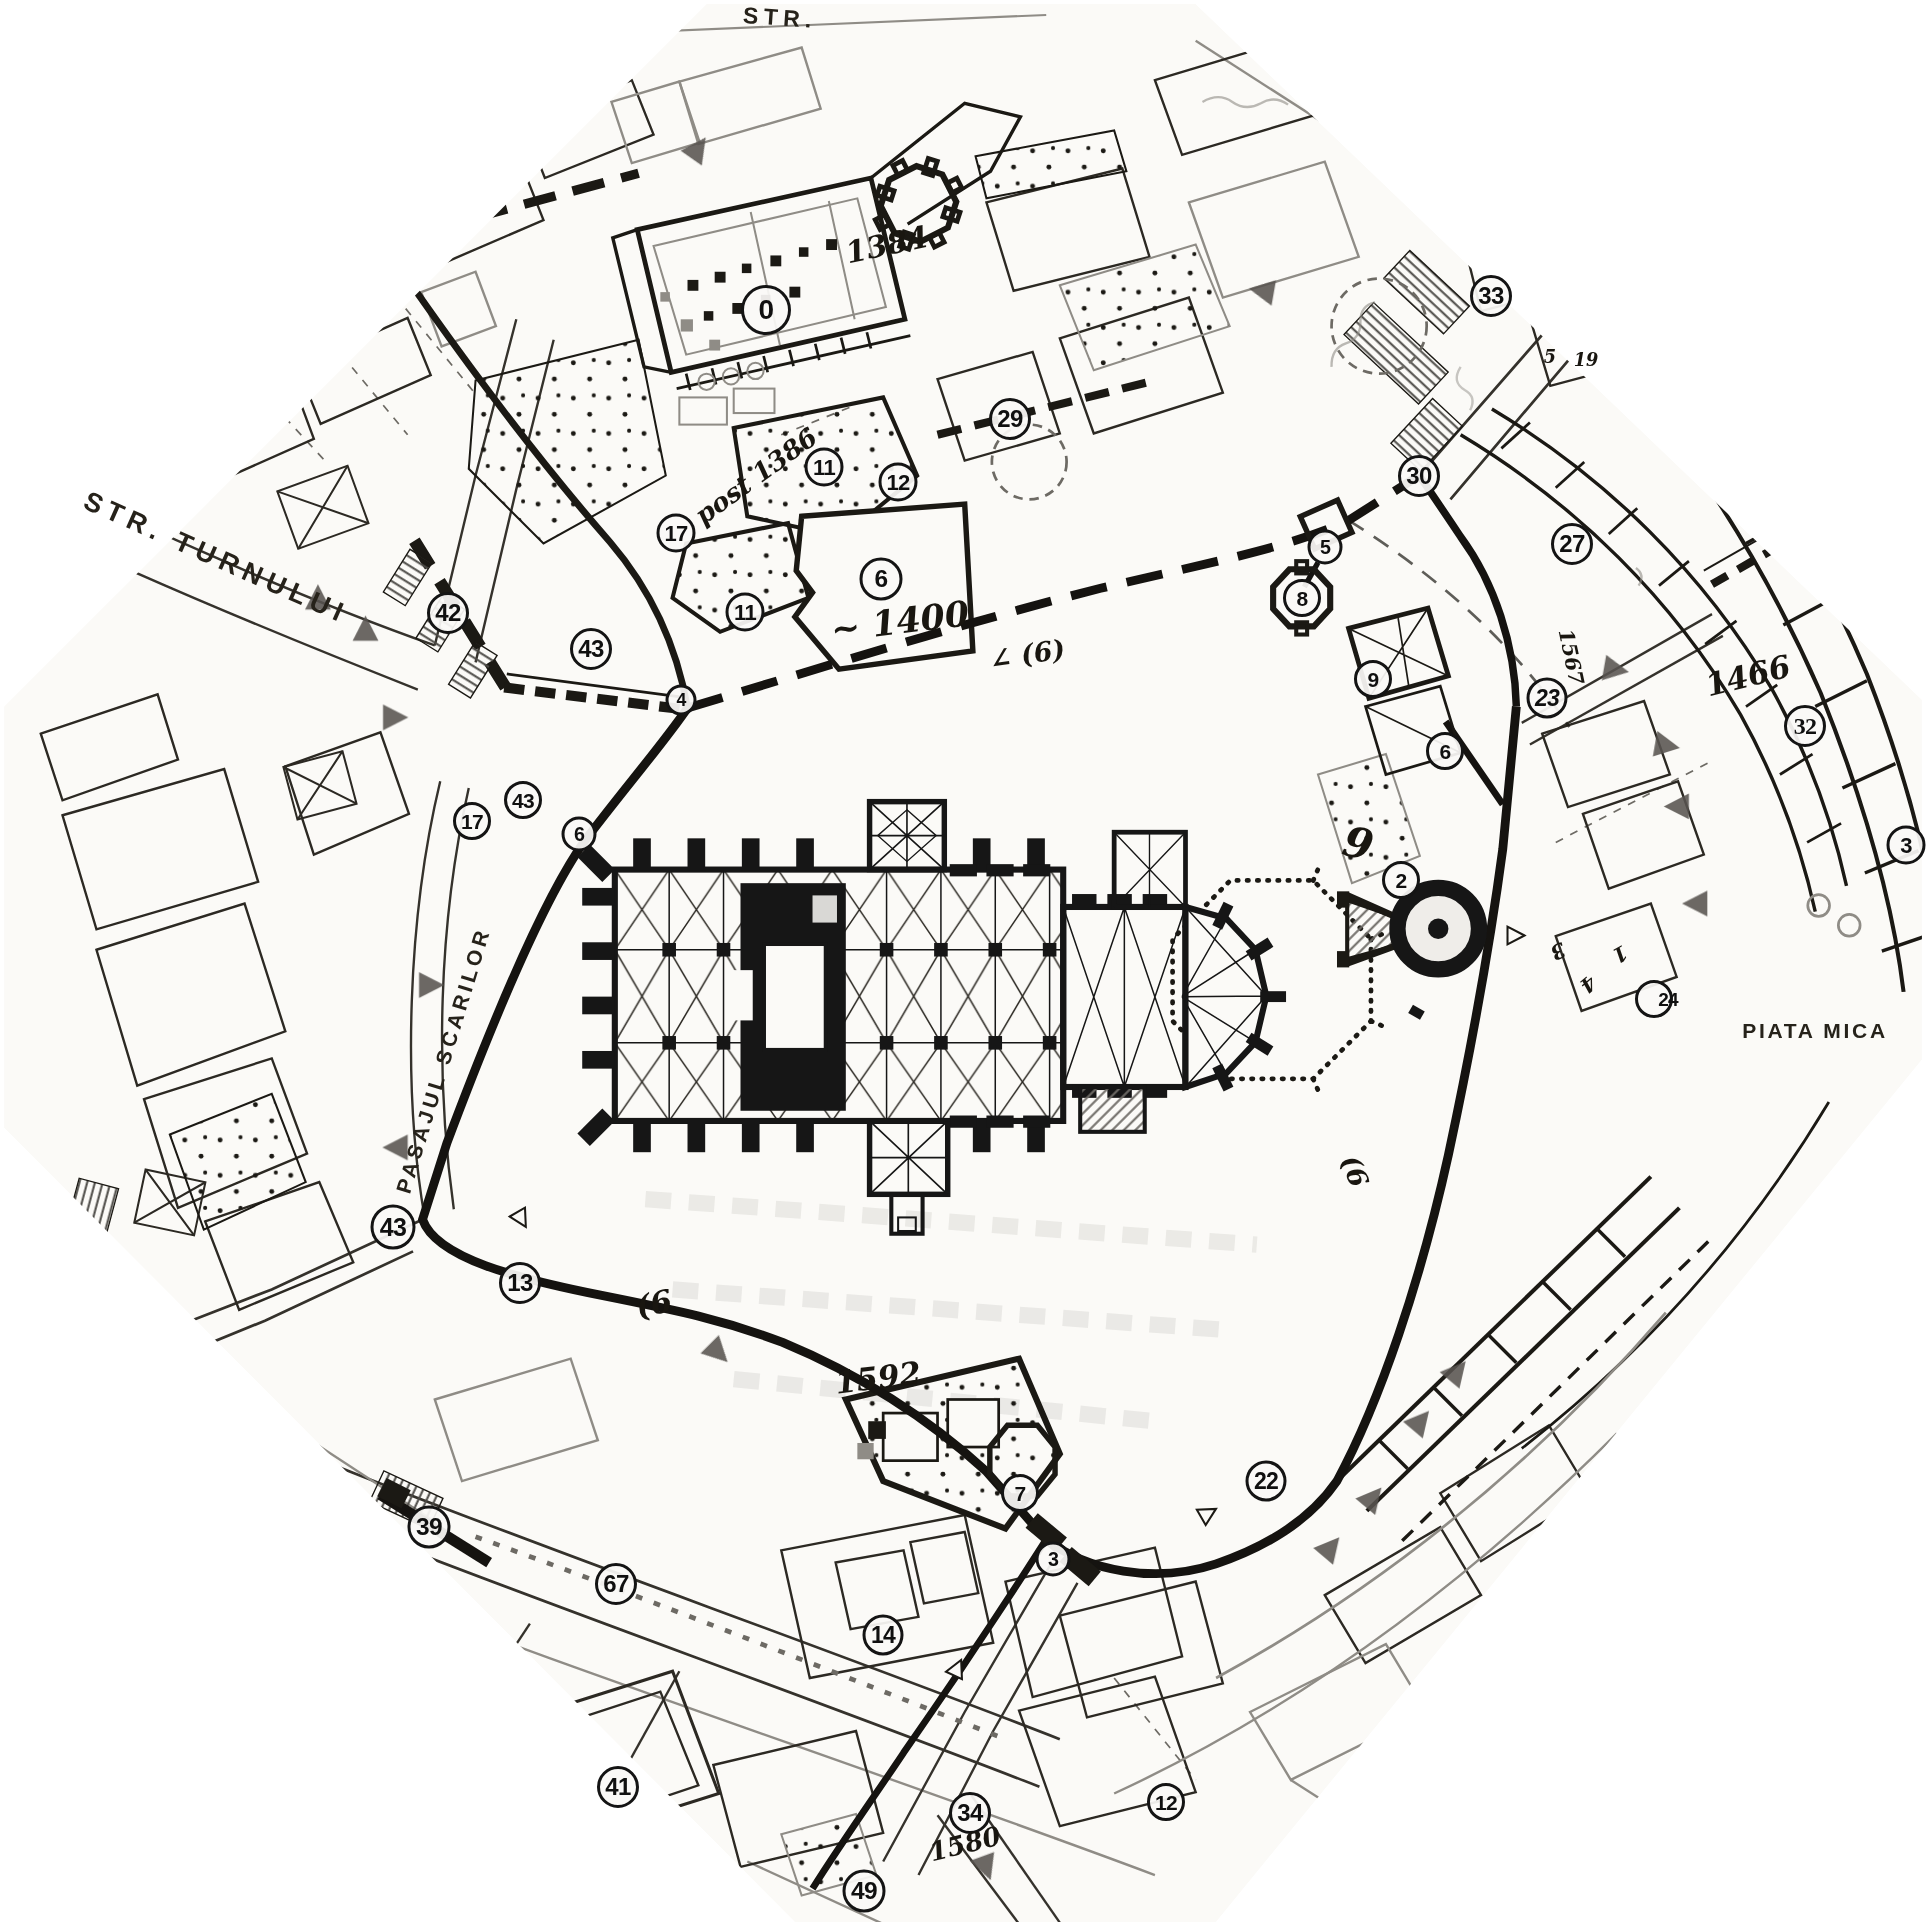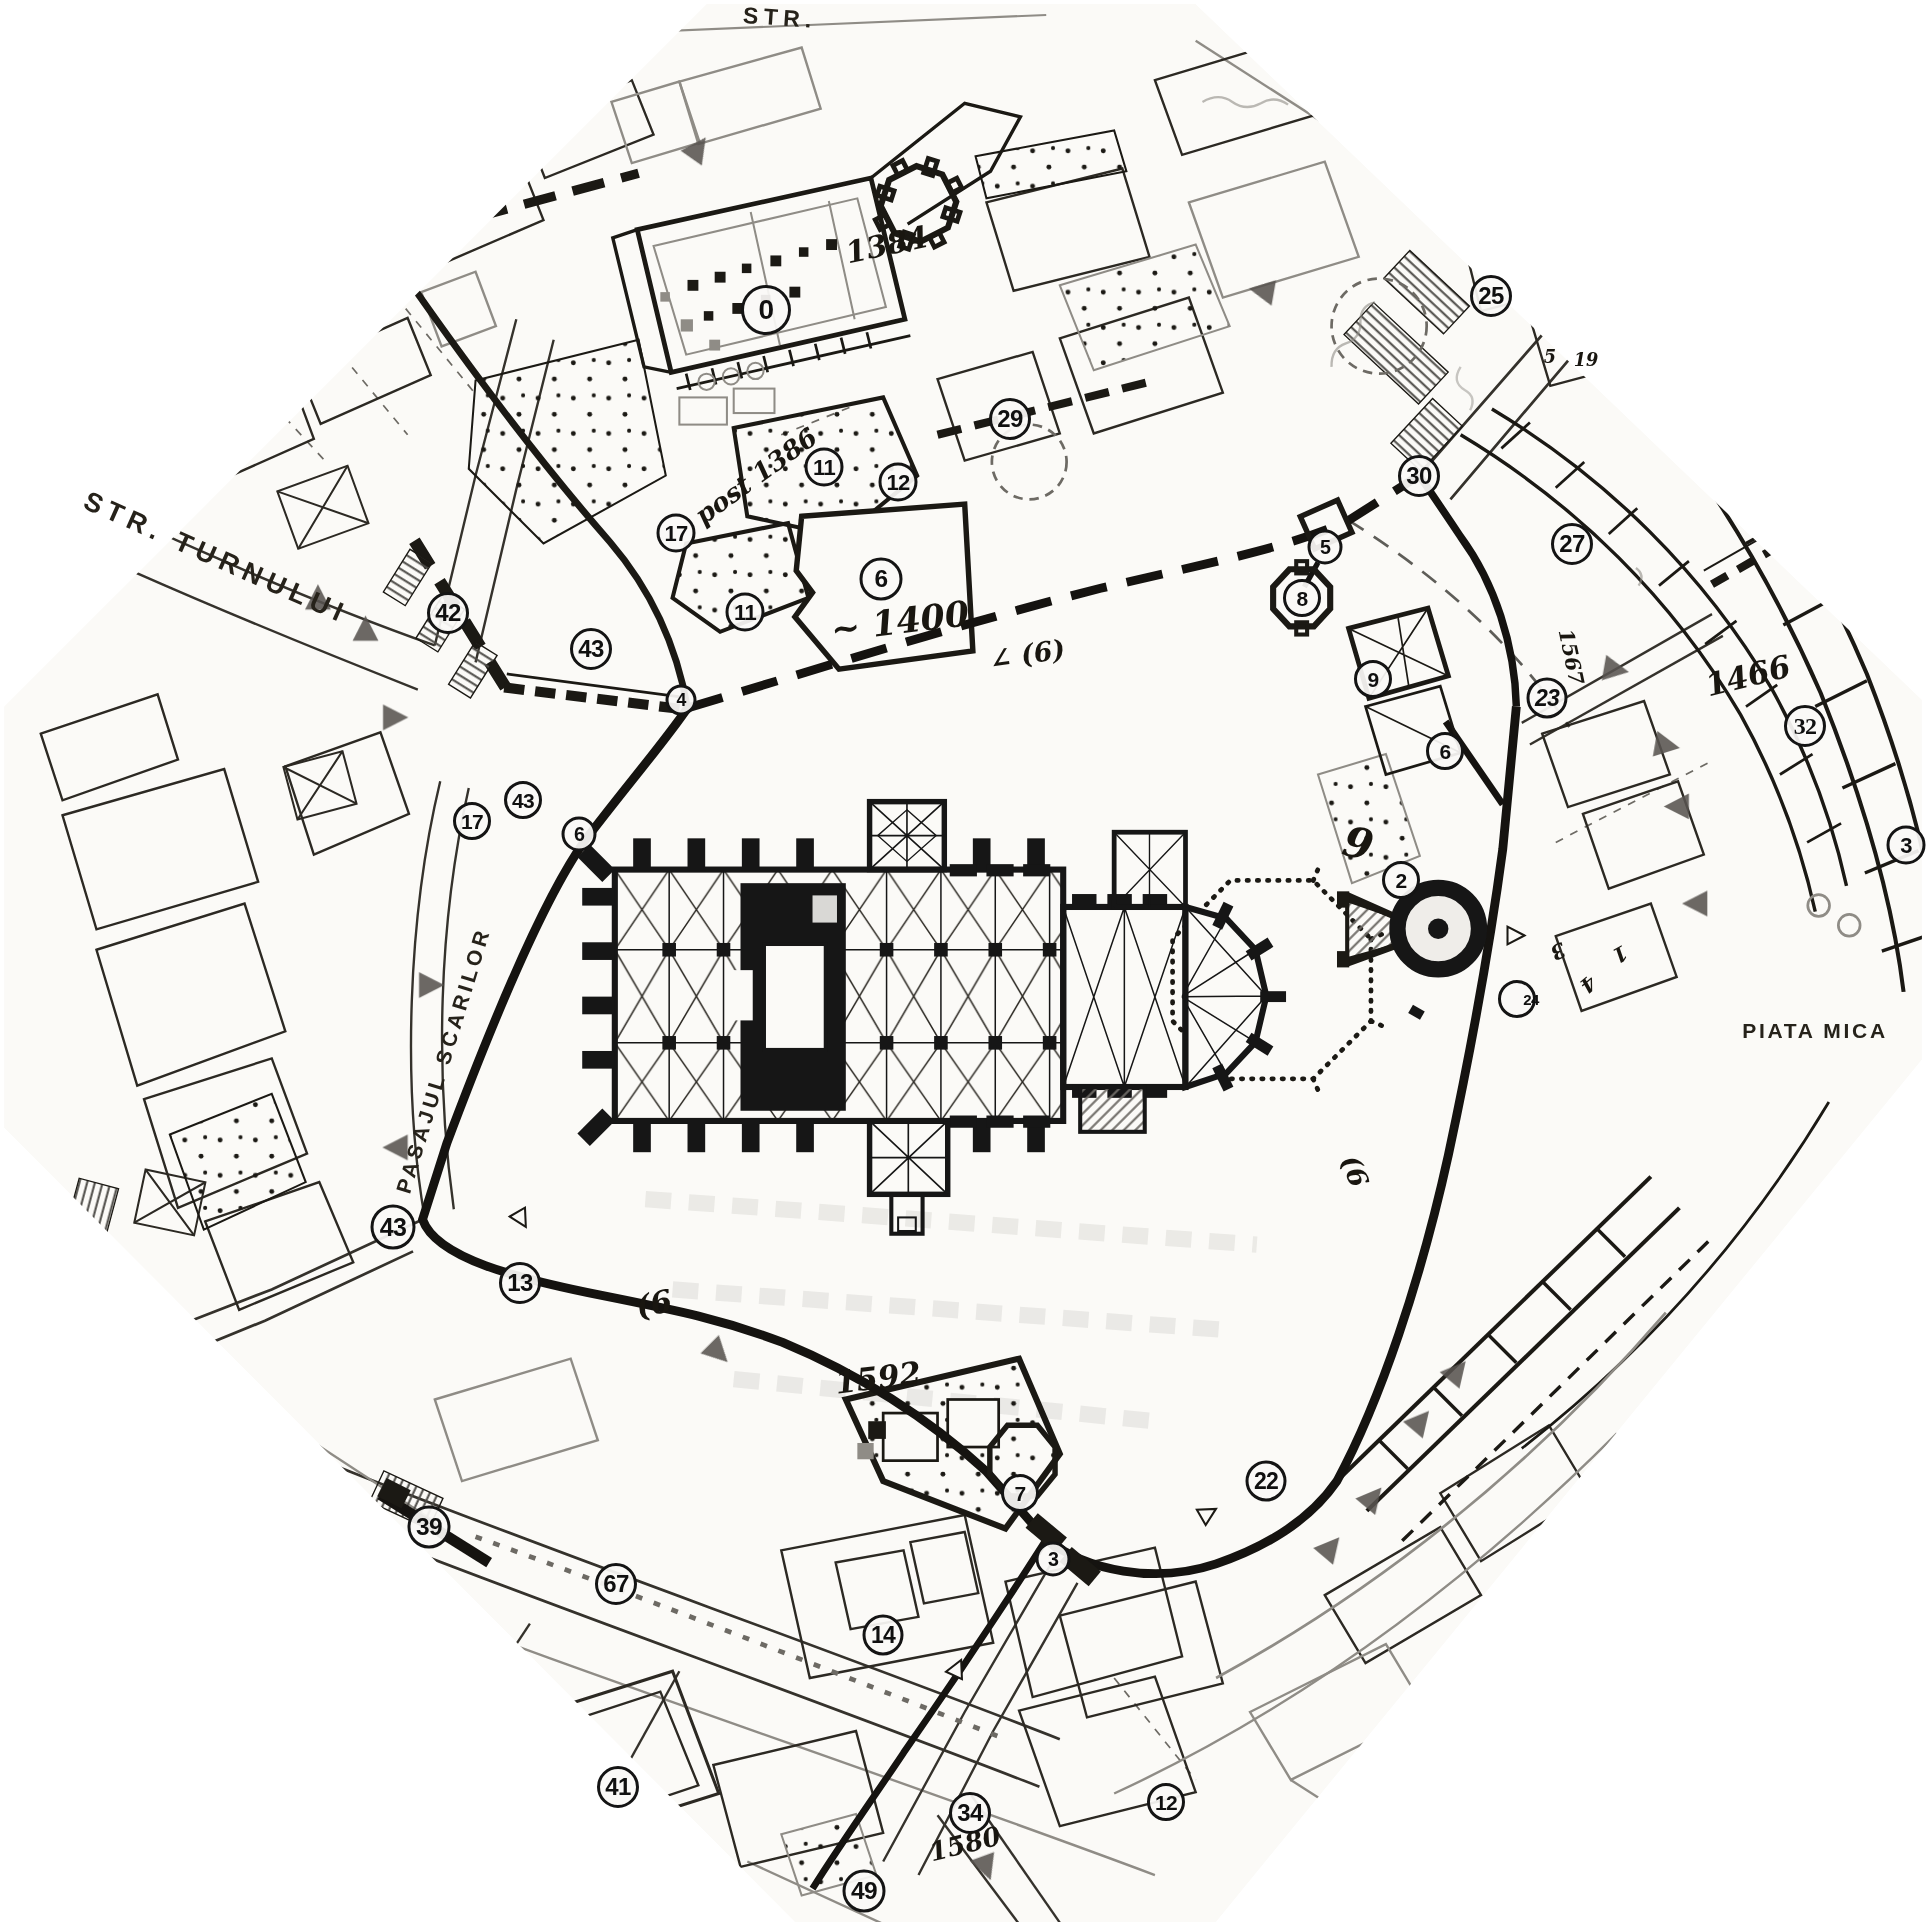--- a/index.html
+++ b/index.html
@@ -465,21 +465,21 @@
       <path d="M0,-16 L13,9 L-13,9 Z" transform="translate(1408,2458) rotate(25)"></path>
     </g>
   </g>
 </svg>
 
 <div id="labels">
       <div class="marker" style="left: 766px; top: 310px; width: 50px; height: 50px; font-size: 28px;">
         <span class="mlabel">0</span>
       </div>
       <div class="marker" style="left: 1491px; top: 296px; width: 42px; height: 42px; font-size: 24px;">
-        <span class="mlabel">25</span>
+        <span class="mlabel">33</span>
       </div>
       <div class="marker" style="left: 1010px; top: 419px; width: 42px; height: 42px; font-size: 24px;">
         <span class="mlabel">29</span>
       </div>
       <div class="marker" style="left: 1419px; top: 476px; width: 42px; height: 42px; font-size: 24px;">
         <span class="mlabel">30</span>
       </div>
       <div class="marker" style="left: 1572px; top: 544px; width: 42px; height: 42px; font-size: 24px;">
         <span class="mlabel">27</span>
       </div>
@@ -533,21 +533,21 @@
       </div>
       <div class="marker" style="left: 523px; top: 800px; width: 38px; height: 38px; font-size: 21px;">
         <span class="mlabel">43</span>
       </div>
       <div class="marker" style="left: 579px; top: 834px; width: 35px; height: 35px; font-size: 19.7px;">
         <span class="mlabel">6</span>
       </div>
       <div class="marker" style="left: 1401px; top: 880px; width: 38px; height: 38px; font-size: 21px;">
         <span class="mlabel">2</span>
       </div>
-      <div class="marker" style="left: 1517px; top: 999px; width: 38px; height: 38px; font-size: 15px; padding-left: 28px;">
+      <div class="marker" style="left: 1654px; top: 999px; width: 38px; height: 38px; font-size: 19px; padding-left: 28px;">
         <span class="mlabel">24</span>
       </div>
       <div class="marker" style="left: 393px; top: 1227px; width: 45px; height: 45px; font-size: 25px;">
         <span class="mlabel">43</span>
       </div>
       <div class="marker" style="left: 520px; top: 1283px; width: 42px; height: 42px; font-size: 24px;">
         <span class="mlabel">13</span>
       </div>
       <div class="marker" style="left: 429px; top: 1527px; width: 43px; height: 43px; font-size: 24.5px;">
         <span class="mlabel">39</span>

